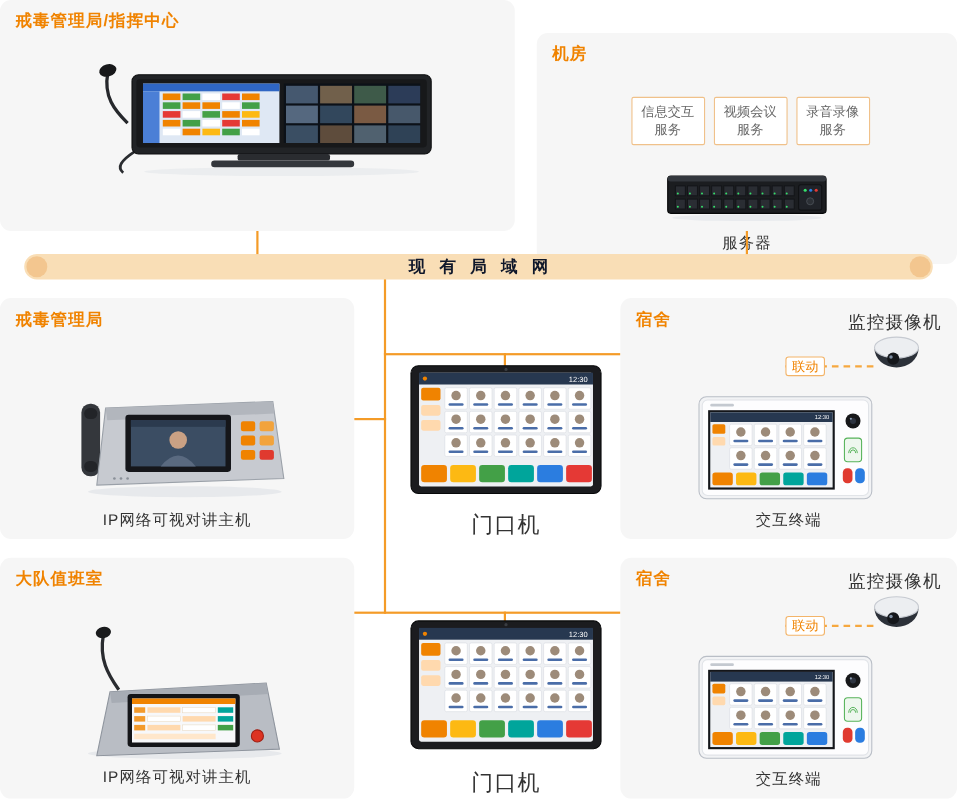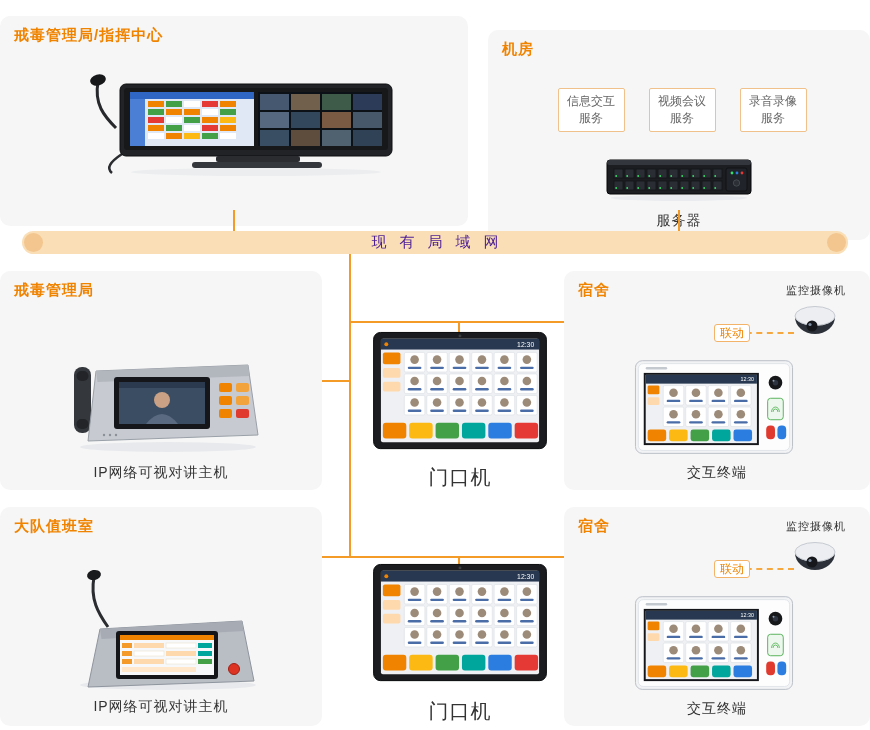--- a/index.html
+++ b/index.html
@@ -6,51 +6,51 @@
   html,body{background:#ffffff;}
   body{font-family:"Liberation Sans","DejaVu Sans",sans-serif;color:#333;}
   .canvas{position:relative;width:870px;height:730px;background:#fff;overflow:hidden;}
 
   .panel{position:absolute;background:#f6f6f6;border-radius:10px;}
   .panel-title{position:absolute;left:14px;top:10px;font-size:15px;font-weight:bold;color:#f08300;letter-spacing:1px;}
   .device-label{position:absolute;left:0;right:0;text-align:center;font-size:14px;color:#333;letter-spacing:1px;}
   .abs-label{position:absolute;text-align:center;font-size:20px;color:#333;letter-spacing:1px;}
 
   
-  .svc-row{position:absolute;left:6px;right:0;top:58px;display:flex;justify-content:center;gap:24px;}
+  .svc-row{position:absolute;left:6px;right:0;top:58px;display:flex;justify-content:center;gap:8px;}
   .svc-box{width:67px;height:44px;background:#fff;border:1px solid #f0c18a;border-radius:2px;
            display:flex;flex-direction:column;align-items:center;justify-content:center;
            font-size:12px;color:#666;line-height:17px;}
 
   
   .lan{position:absolute;left:22px;top:231px;width:826px;height:23px;background:#f9deb6;border-radius:12px;
        display:flex;align-items:center;justify-content:center;}
   .lan::before,.lan::after{content:"";position:absolute;top:2px;width:19px;height:19px;border-radius:50%;background:#f3c68f;}
   .lan::before{left:2px;}
   .lan::after{right:2px;}
-  .lan-label{font-size:15px;font-weight:normal;color:#4c1d95;letter-spacing:13px;text-indent:13px;}
+  .lan-label{font-size:15px;font-weight:bold;color:#0f172a;letter-spacing:13px;text-indent:13px;}
 
   
   .line{position:absolute;background:#f49b27;}
 
   
-  .camera-label{position:absolute;right:24px;top:12px;font-size:11px;color:#333;letter-spacing:1px;}
+  .camera-label{position:absolute;right:14px;top:12px;font-size:16px;color:#333;letter-spacing:1px;}
   .linkage{position:absolute;height:20px;display:flex;align-items:center;}
   .linkage-line{position:absolute;left:0;right:0;top:9px;border-top:2px dashed #f6a83f;}
   .linkage-badge{position:relative;background:#fff;border:1px solid #f3b469;color:#f08300;
                  font-size:12px;line-height:16px;padding:0 5px;border-radius:3px;}
 
   .dev{position:absolute;display:block;}
 </style>
 </head>
 <body>
 
 <div class="canvas">
 
-  <div class="panel" style="left:0;top:16px;width:468px;height:210px;padding-left:16px;">
+  <div class="panel" style="left:0;top:0;width:468px;height:210px;padding-left:16px;">
     <div class="panel-title">戒毒管理局/指挥中心</div>
 
     <svg class="dev" style="left:64px;top:54px;width:340px;height:108px;" viewBox="0 0 340 108">
       <defs>
         <rect id="c1" width="16" height="6"></rect>
         <rect id="vt" width="29" height="16"></rect>
       </defs>
       <ellipse cx="192" cy="102" rx="125" ry="4" fill="#ebedef"></ellipse>
 
       <path d="M52,58 C40,46 30,34 34,12" stroke="#26282c" stroke-width="3" fill="none"></path>

